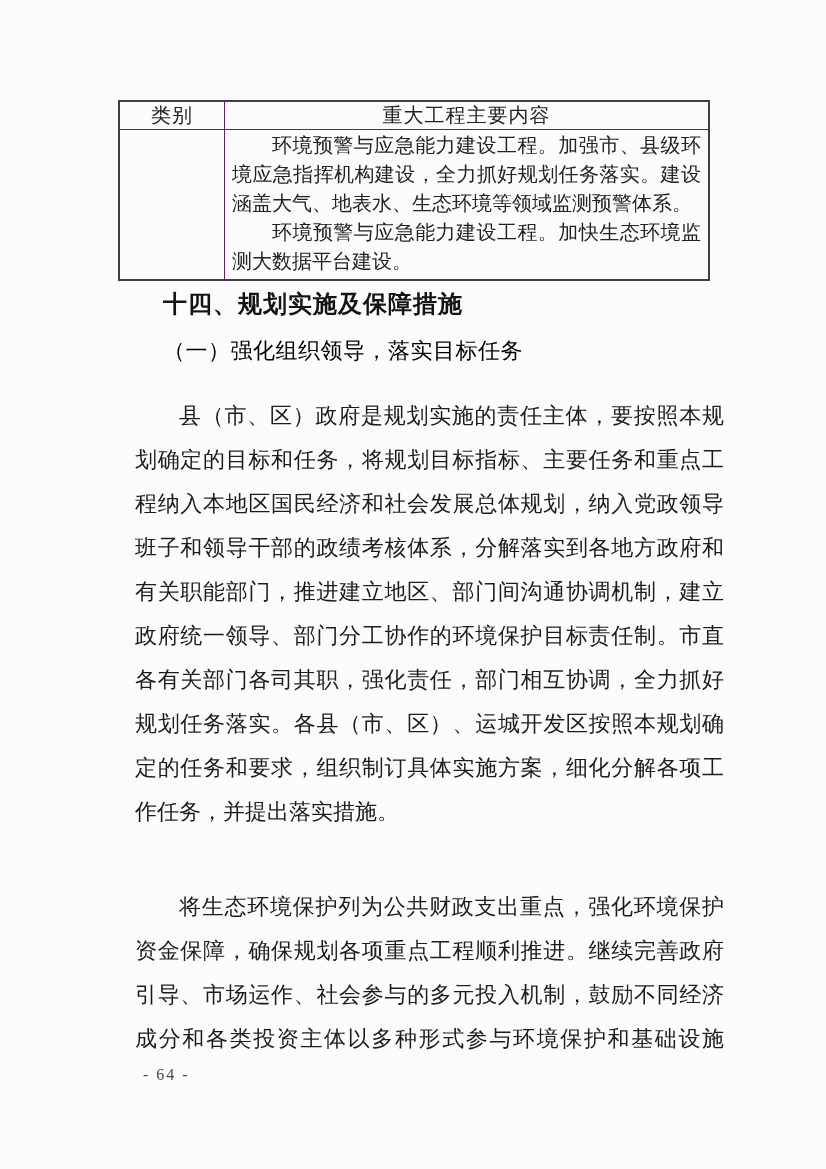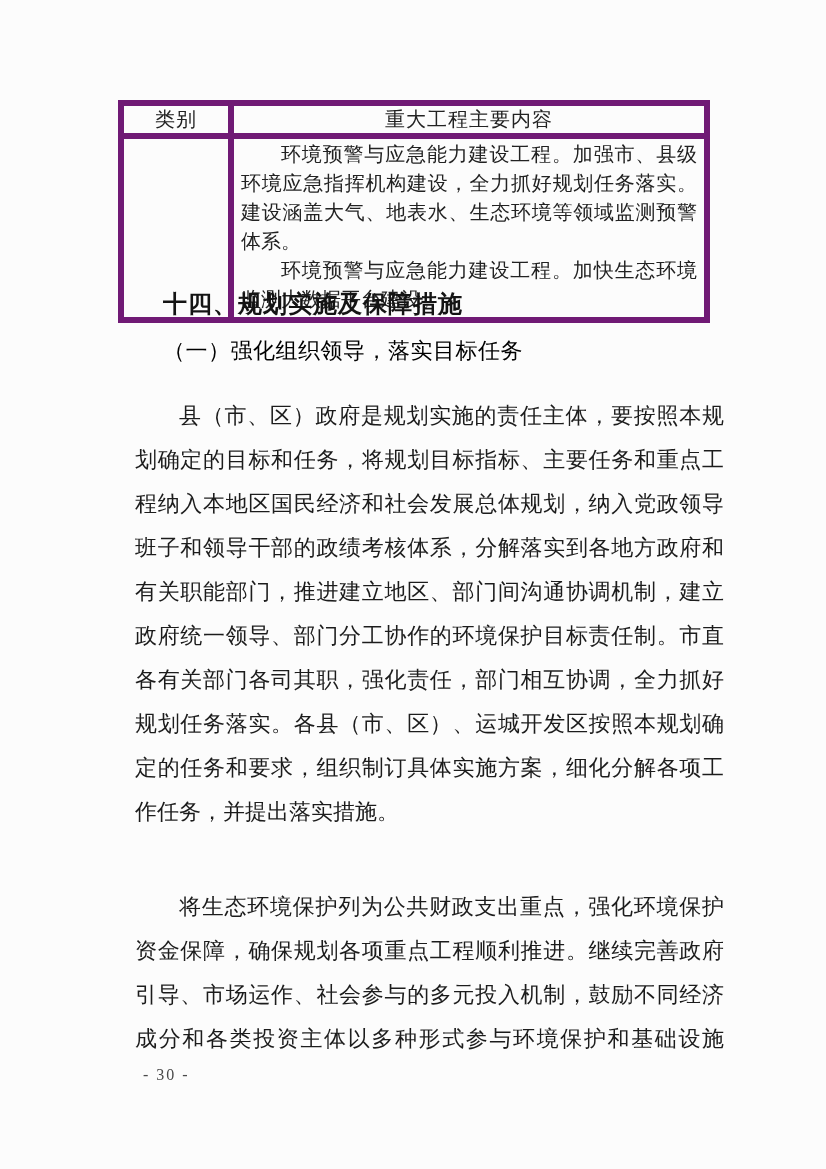--- a/index.html
+++ b/index.html
@@ -16,21 +16,21 @@
   
   table.doc-table {
     position: absolute; left: 118px; top: 100px;
     width: 592px;
     border-collapse: collapse;
     table-layout: fixed;
     font-size: 20px;
     color: #222;
   }
   table.doc-table, table.doc-table th, table.doc-table td {
-    border: 6px solid #701a75;
+    border: 1px solid #701a75;
   }
   table.doc-table { border: 2px solid #3f3f3f; }
   table.doc-table th {
     font-weight: normal;
     height: 26px;
     text-align: center;
     letter-spacing: 1px;
     padding: 0;
   }
   th.col-cat, td.cat-cell { width: 104px; }
@@ -110,15 +110,15 @@
 
   <h1 class="section-heading">十四、规划实施及保障措施</h1>
 
   <h2 id="sub1" class="sub-heading">（一）强化组织领导，落实目标任务</h2>
 
   <p id="para1" class="body-para">县（市、区）政府是规划实施的责任主体，要按照本规划确定的目标和任务，将规划目标指标、主要任务和重点工程纳入本地区国民经济和社会发展总体规划，纳入党政领导班子和领导干部的政绩考核体系，分解落实到各地方政府和有关职能部门，推进建立地区、部门间沟通协调机制，建立政府统一领导、部门分工协作的环境保护目标责任制。市直各有关部门各司其职，强化责任，部门相互协调，全力抓好规划任务落实。各县（市、区）、运城开发区按照本规划确定的任务和要求，组织制订具体实施方案，细化分解各项工作任务，并提出落实措施。</p>
 
 
   <p id="para2" class="body-para">将生态环境保护列为公共财政支出重点，强化环境保护资金保障，确保规划各项重点工程顺利推进。继续完善政府引导、市场运作、社会参与的多元投入机制，鼓励不同经济成分和各类投资主体以多种形式参与环境保护和基础设施</p>
 
-  <div class="page-number">- 30 -</div>
+  <div class="page-number">- 64 -</div>
 
 </div>
 
 </body></html>

